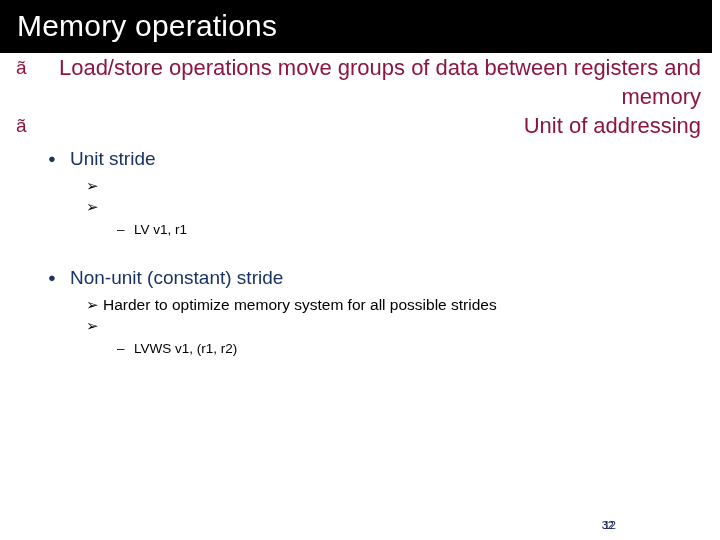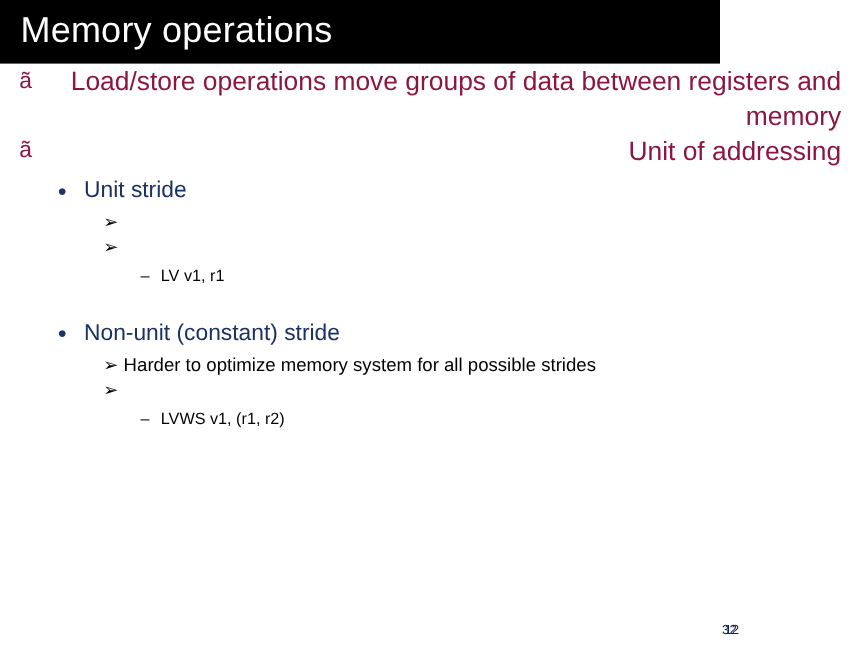--- a/index.html
+++ b/index.html
@@ -13,21 +13,21 @@
     font-family: "Liberation Sans", sans-serif;
     overflow: hidden;
     position: relative;
   }
 
   
   .title-banner {
     position: absolute;
     left: 0;
     top: 0;
-    width: 600px;
+    width: 712px;
     height: 53px;
     background: #000000;
   }
   .title-text {
     position: absolute;
     left: 17px;
     top: 6px;
     color: #ffffff;
     font-size: 30px;
     line-height: 40px;

